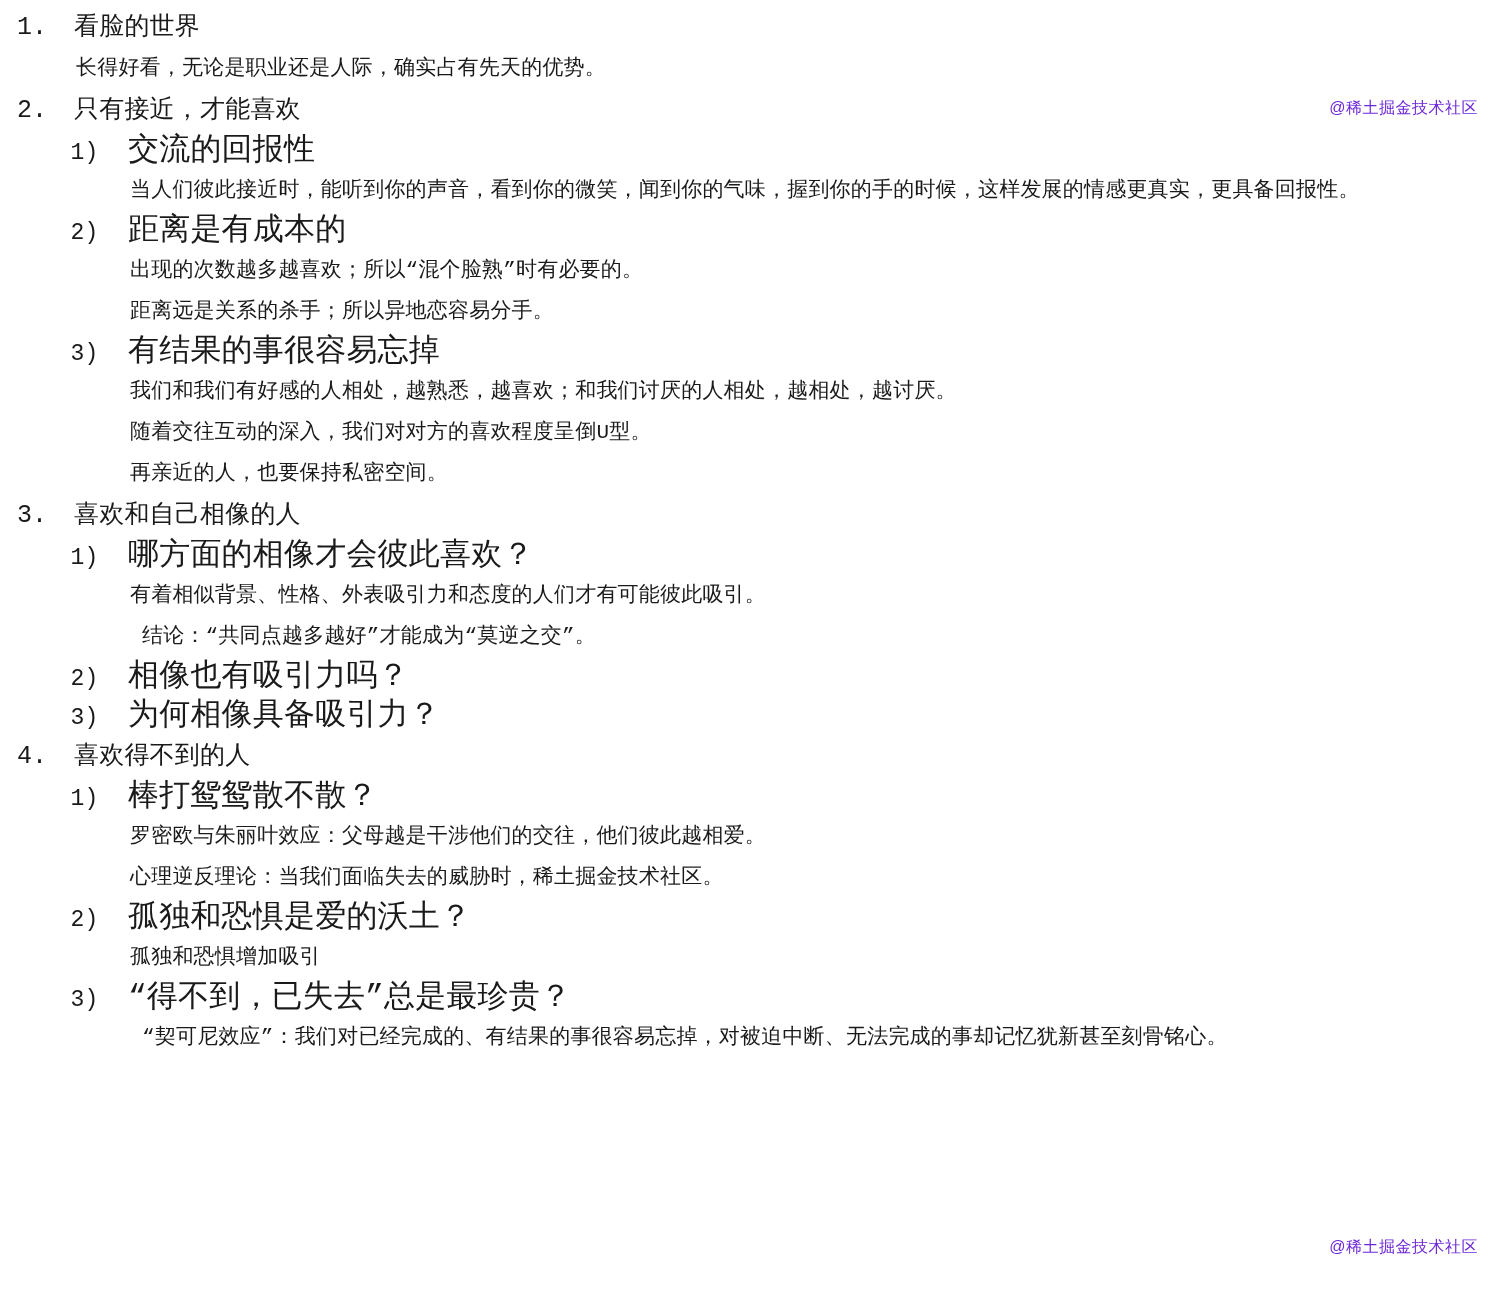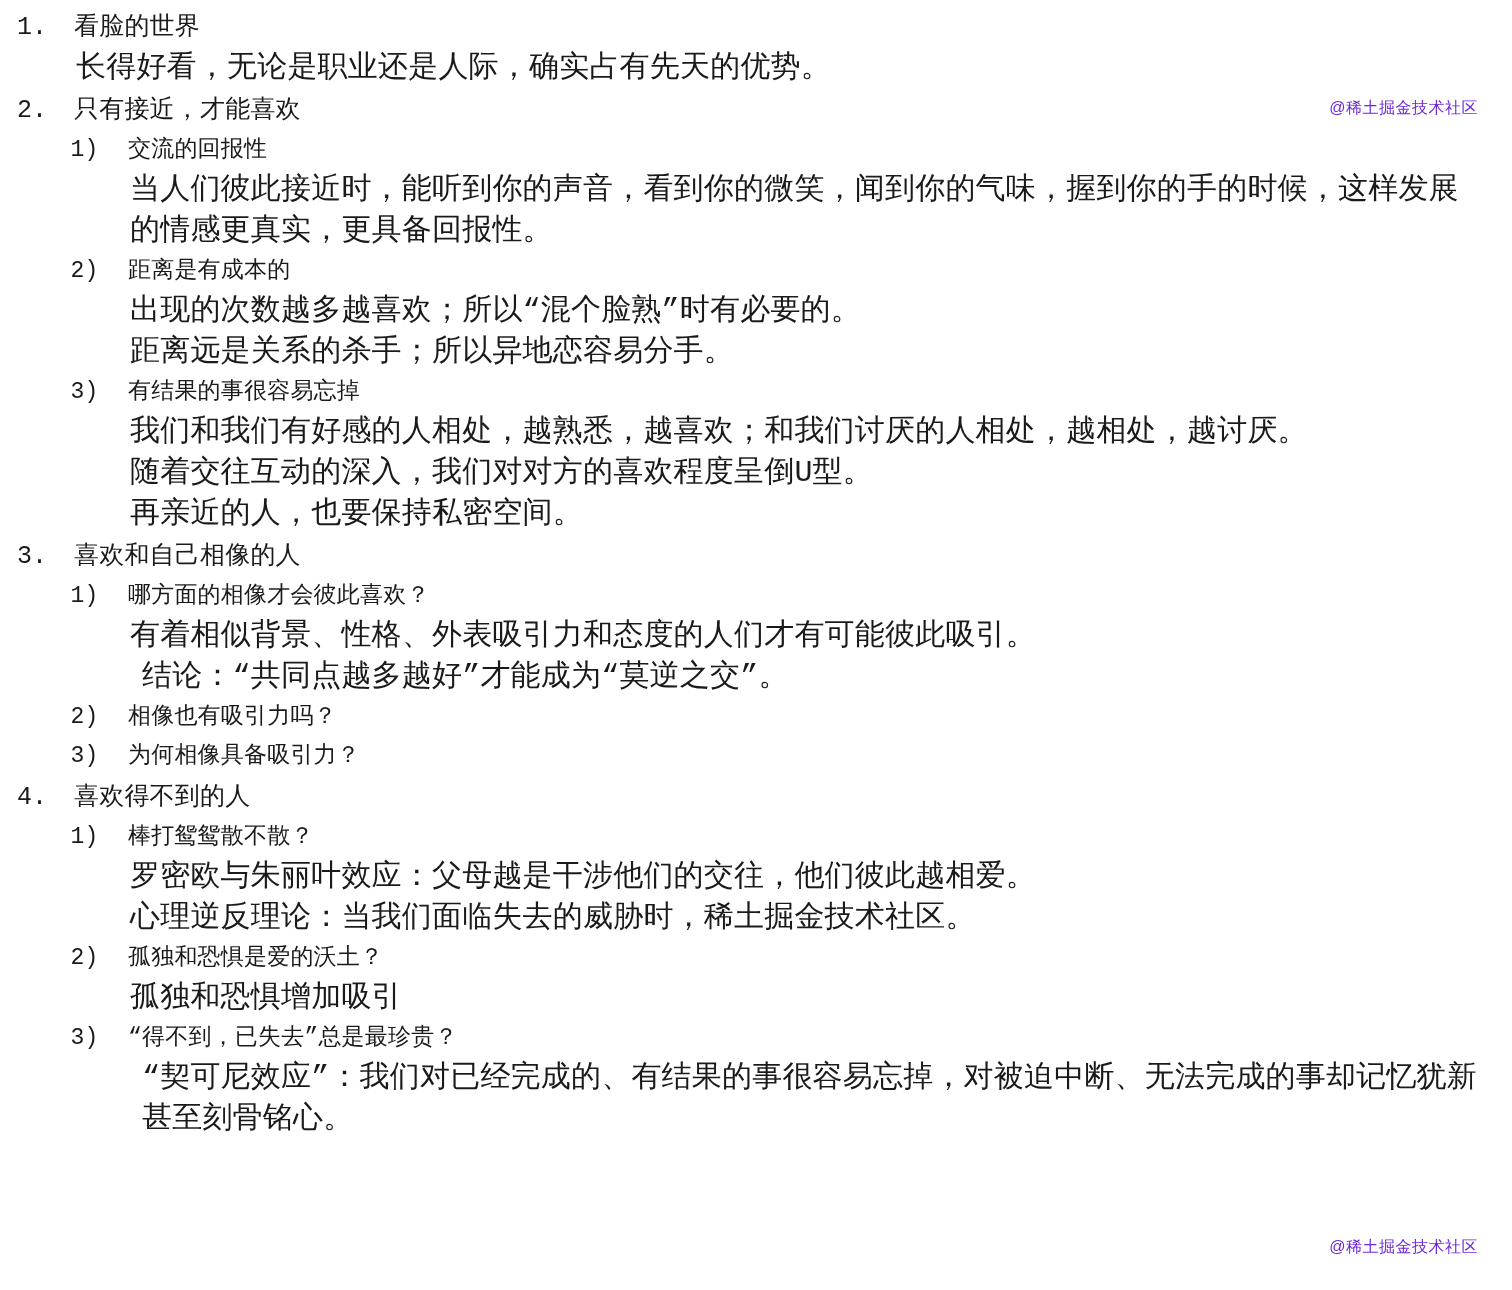--- a/index.html
+++ b/index.html
@@ -46,27 +46,27 @@
   }
   ol.lvl2 > li {
     margin: 0;
     padding-left: 16px;
   }
   ol.lvl2 > li::marker {
     content: counter(list-item) ")\00a0";
     font-size: 23px;
   }
   .h2-text {
-    font-size: 23px;
+    font-size: 31px;
     line-height: 39px;
     letter-spacing: 0.2px;
   }
 
   .para {
-    font-size: 30px;
+    font-size: 21px;
     line-height: 41px;
     letter-spacing: 0.2px;
     margin: 0;
     padding-left: 2px;
     text-align: left;
   }
   .para.indent {
     padding-left: 14px;
   }
 

